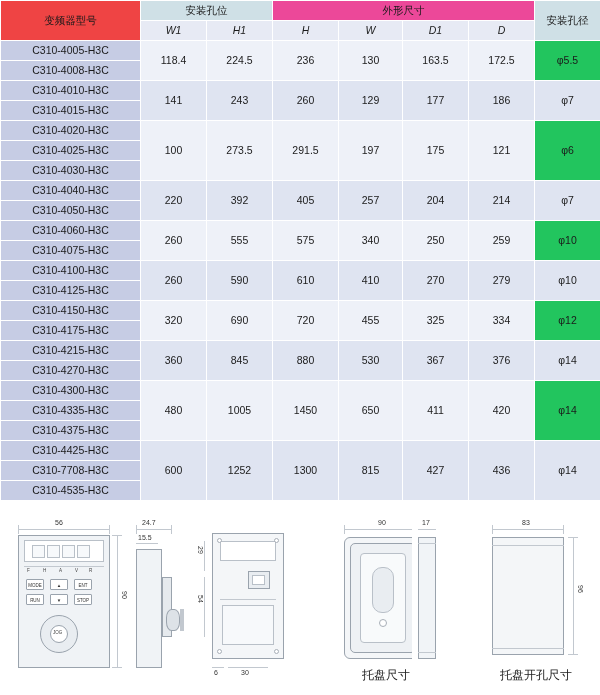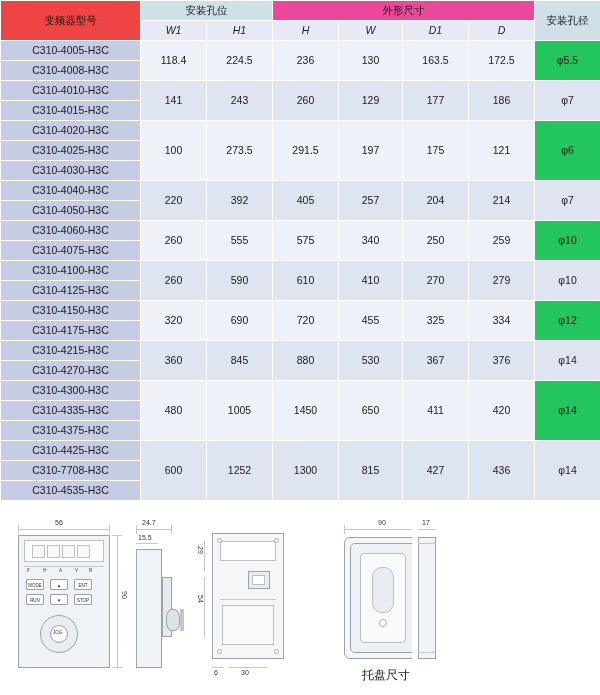--- a/index.html
+++ b/index.html
@@ -392,15 +392,32 @@
     </div>
 
     <div class="panel" style="left:412px; top:18px; width:46px; height:150px;">
       <div class="lnthin" style="left:6px; top:10px; width:18px; height:1px;"></div>
       <div class="dimlabel" style="left:10px; top:0px;">17</div>
       <div class="box" style="left:6px; top:18px; width:18px; height:122px; background:#f1f4f7;"></div>
       <div class="lnthin" style="left:6px; top:24px; width:18px; height:1px;"></div>
       <div class="lnthin" style="left:6px; top:133px; width:18px; height:1px;"></div>
     </div>
 
+    <div class="panel" style="left:478px; top:18px; width:115px; height:170px;">
+      <div class="lnthin" style="left:14px; top:10px; width:72px; height:1px;"></div>
+      <div class="lnthin" style="left:14px; top:6px; width:1px; height:9px;"></div>
+      <div class="lnthin" style="left:85px; top:6px; width:1px; height:9px;"></div>
+      <div class="dimlabel" style="left:44px; top:0px;">83</div>
+
+      <div class="box" style="left:14px; top:18px; width:72px; height:118px; background:#f4f6f8;"></div>
+      <div class="lnthin" style="left:14px; top:26px; width:72px; height:1px;"></div>
+      <div class="lnthin" style="left:14px; top:129px; width:72px; height:1px;"></div>
+
+      <div class="lnthin" style="left:95px; top:18px; width:1px; height:118px;"></div>
+      <div class="lnthin" style="left:90px; top:18px; width:10px; height:1px;"></div>
+      <div class="lnthin" style="left:90px; top:135px; width:10px; height:1px;"></div>
+      <div class="dimlabel vert" style="left:99px; top:66px;">96</div>
+
+      <div class="tray-caption" style="left:22px; top:148px;">托盘开孔尺寸</div>
+    </div>
 
   </div>
 </div>
 
 </body></html>

